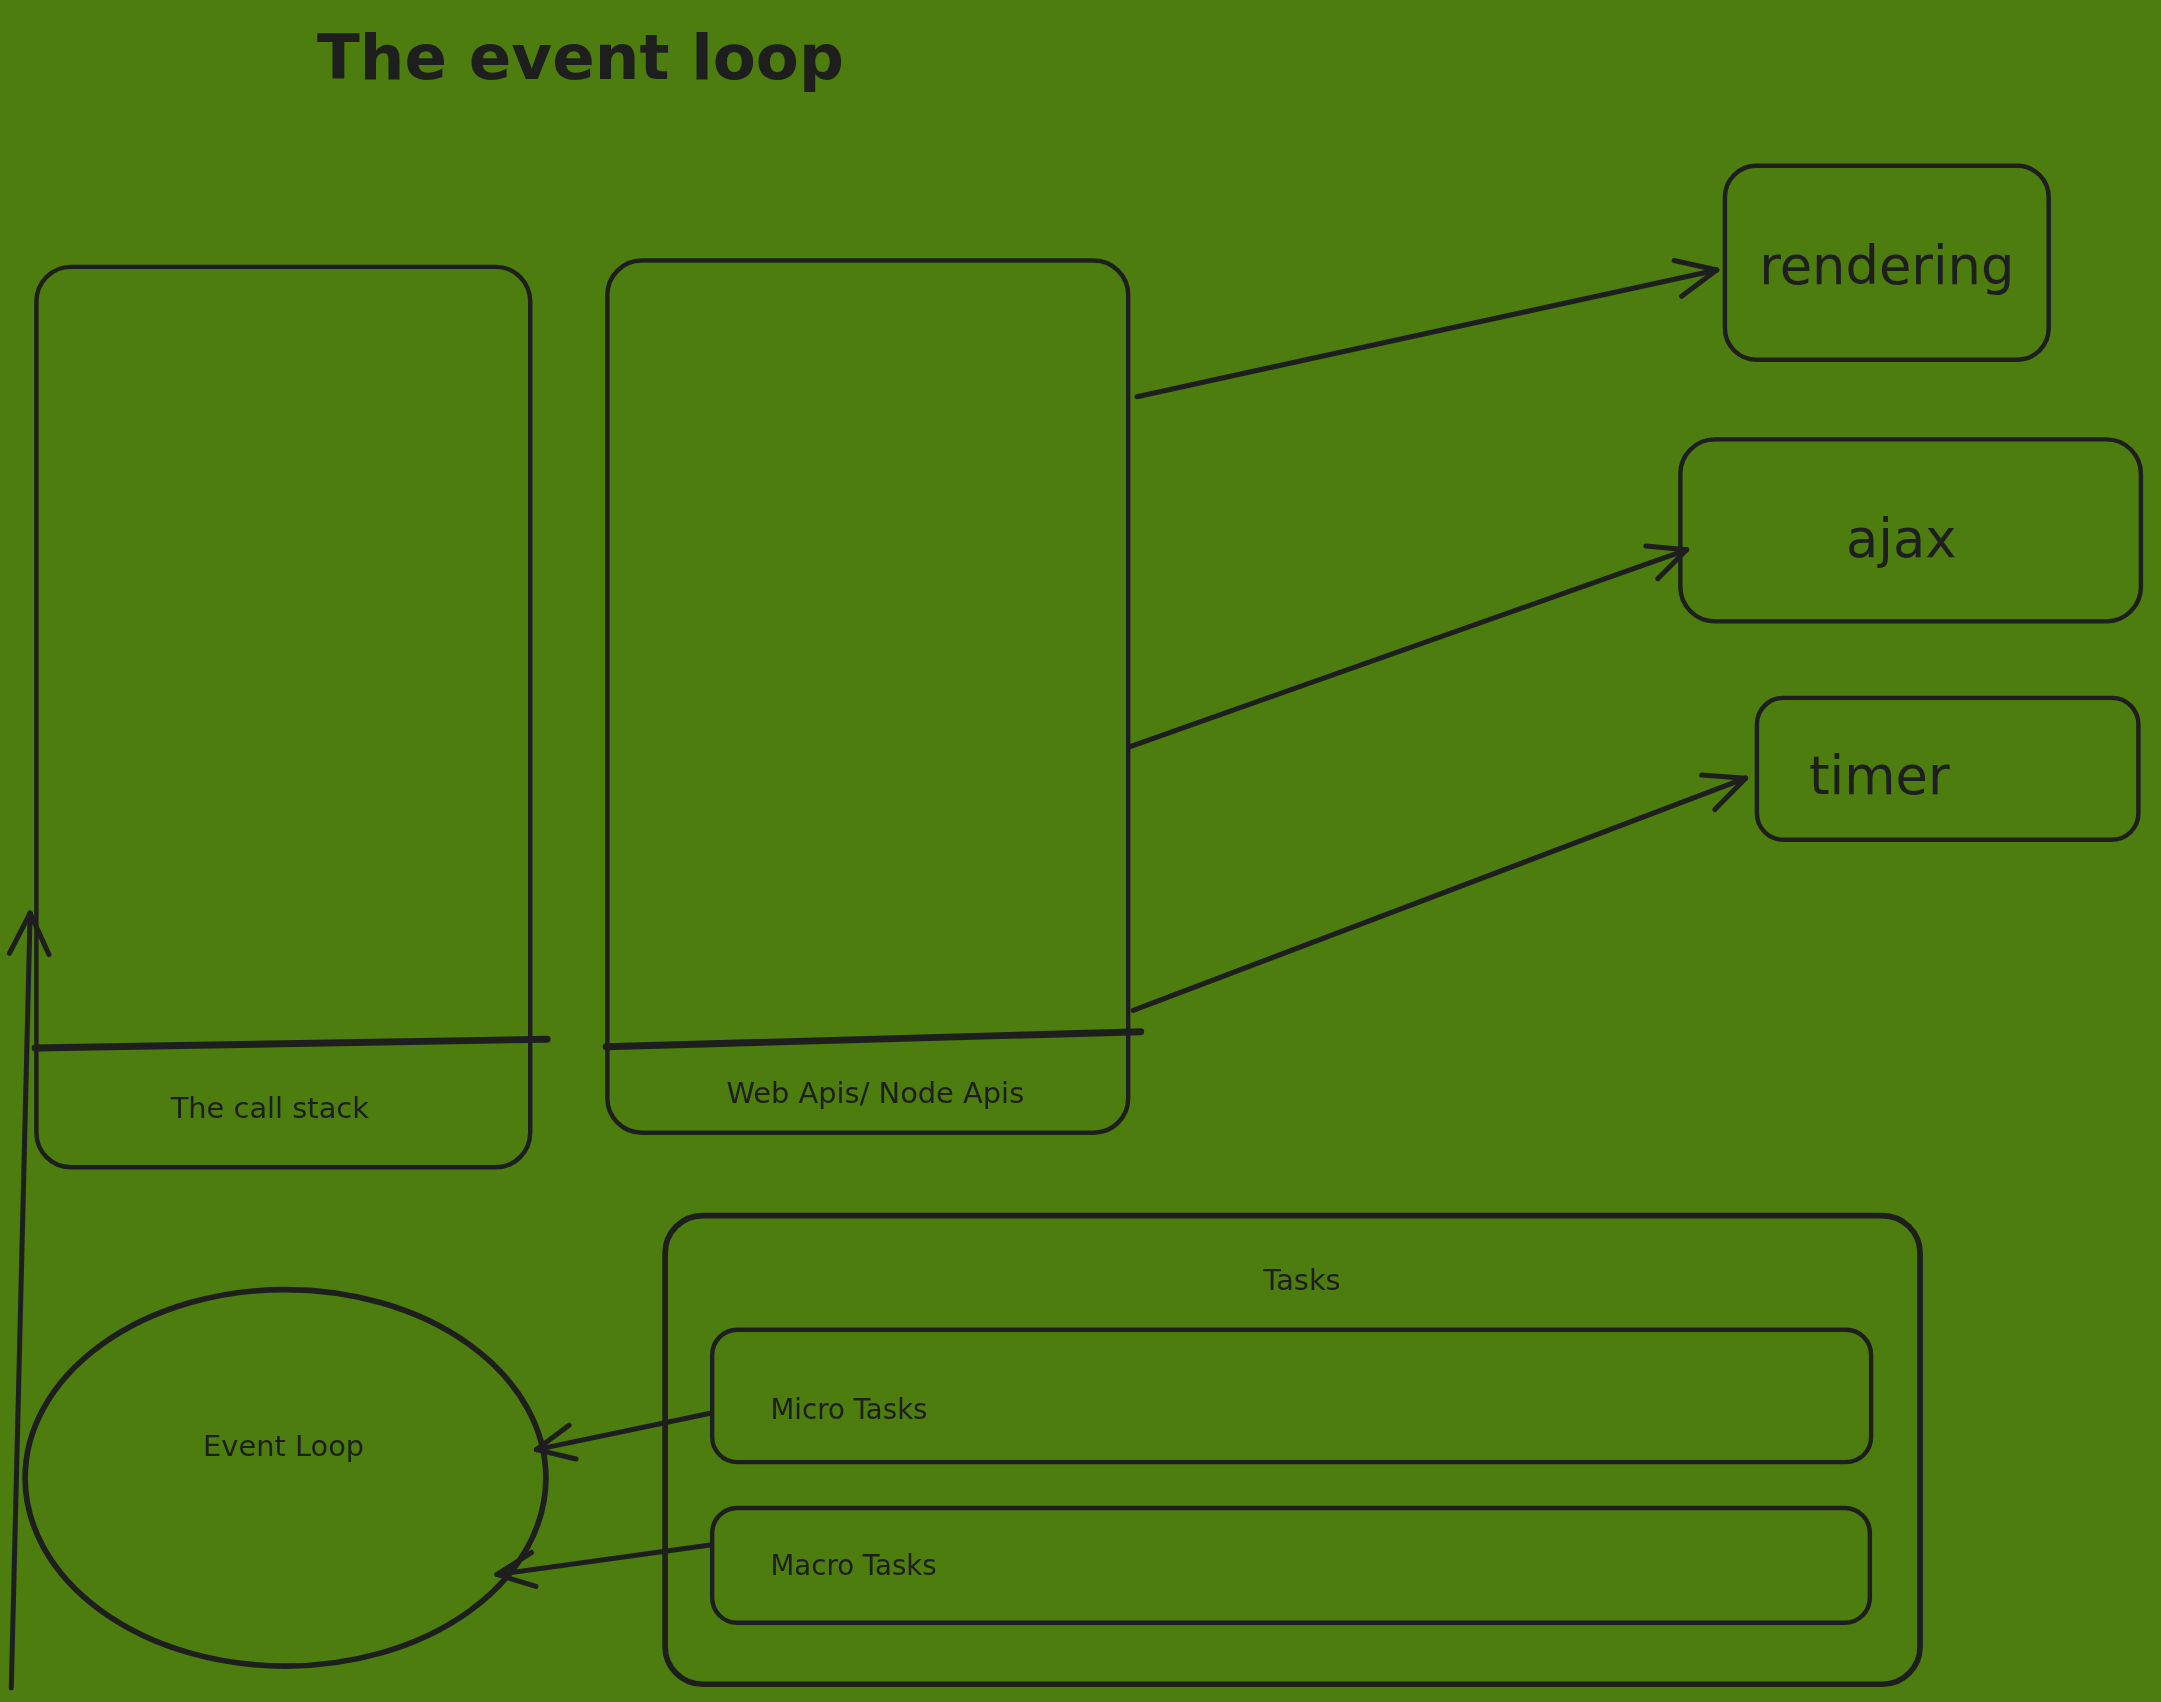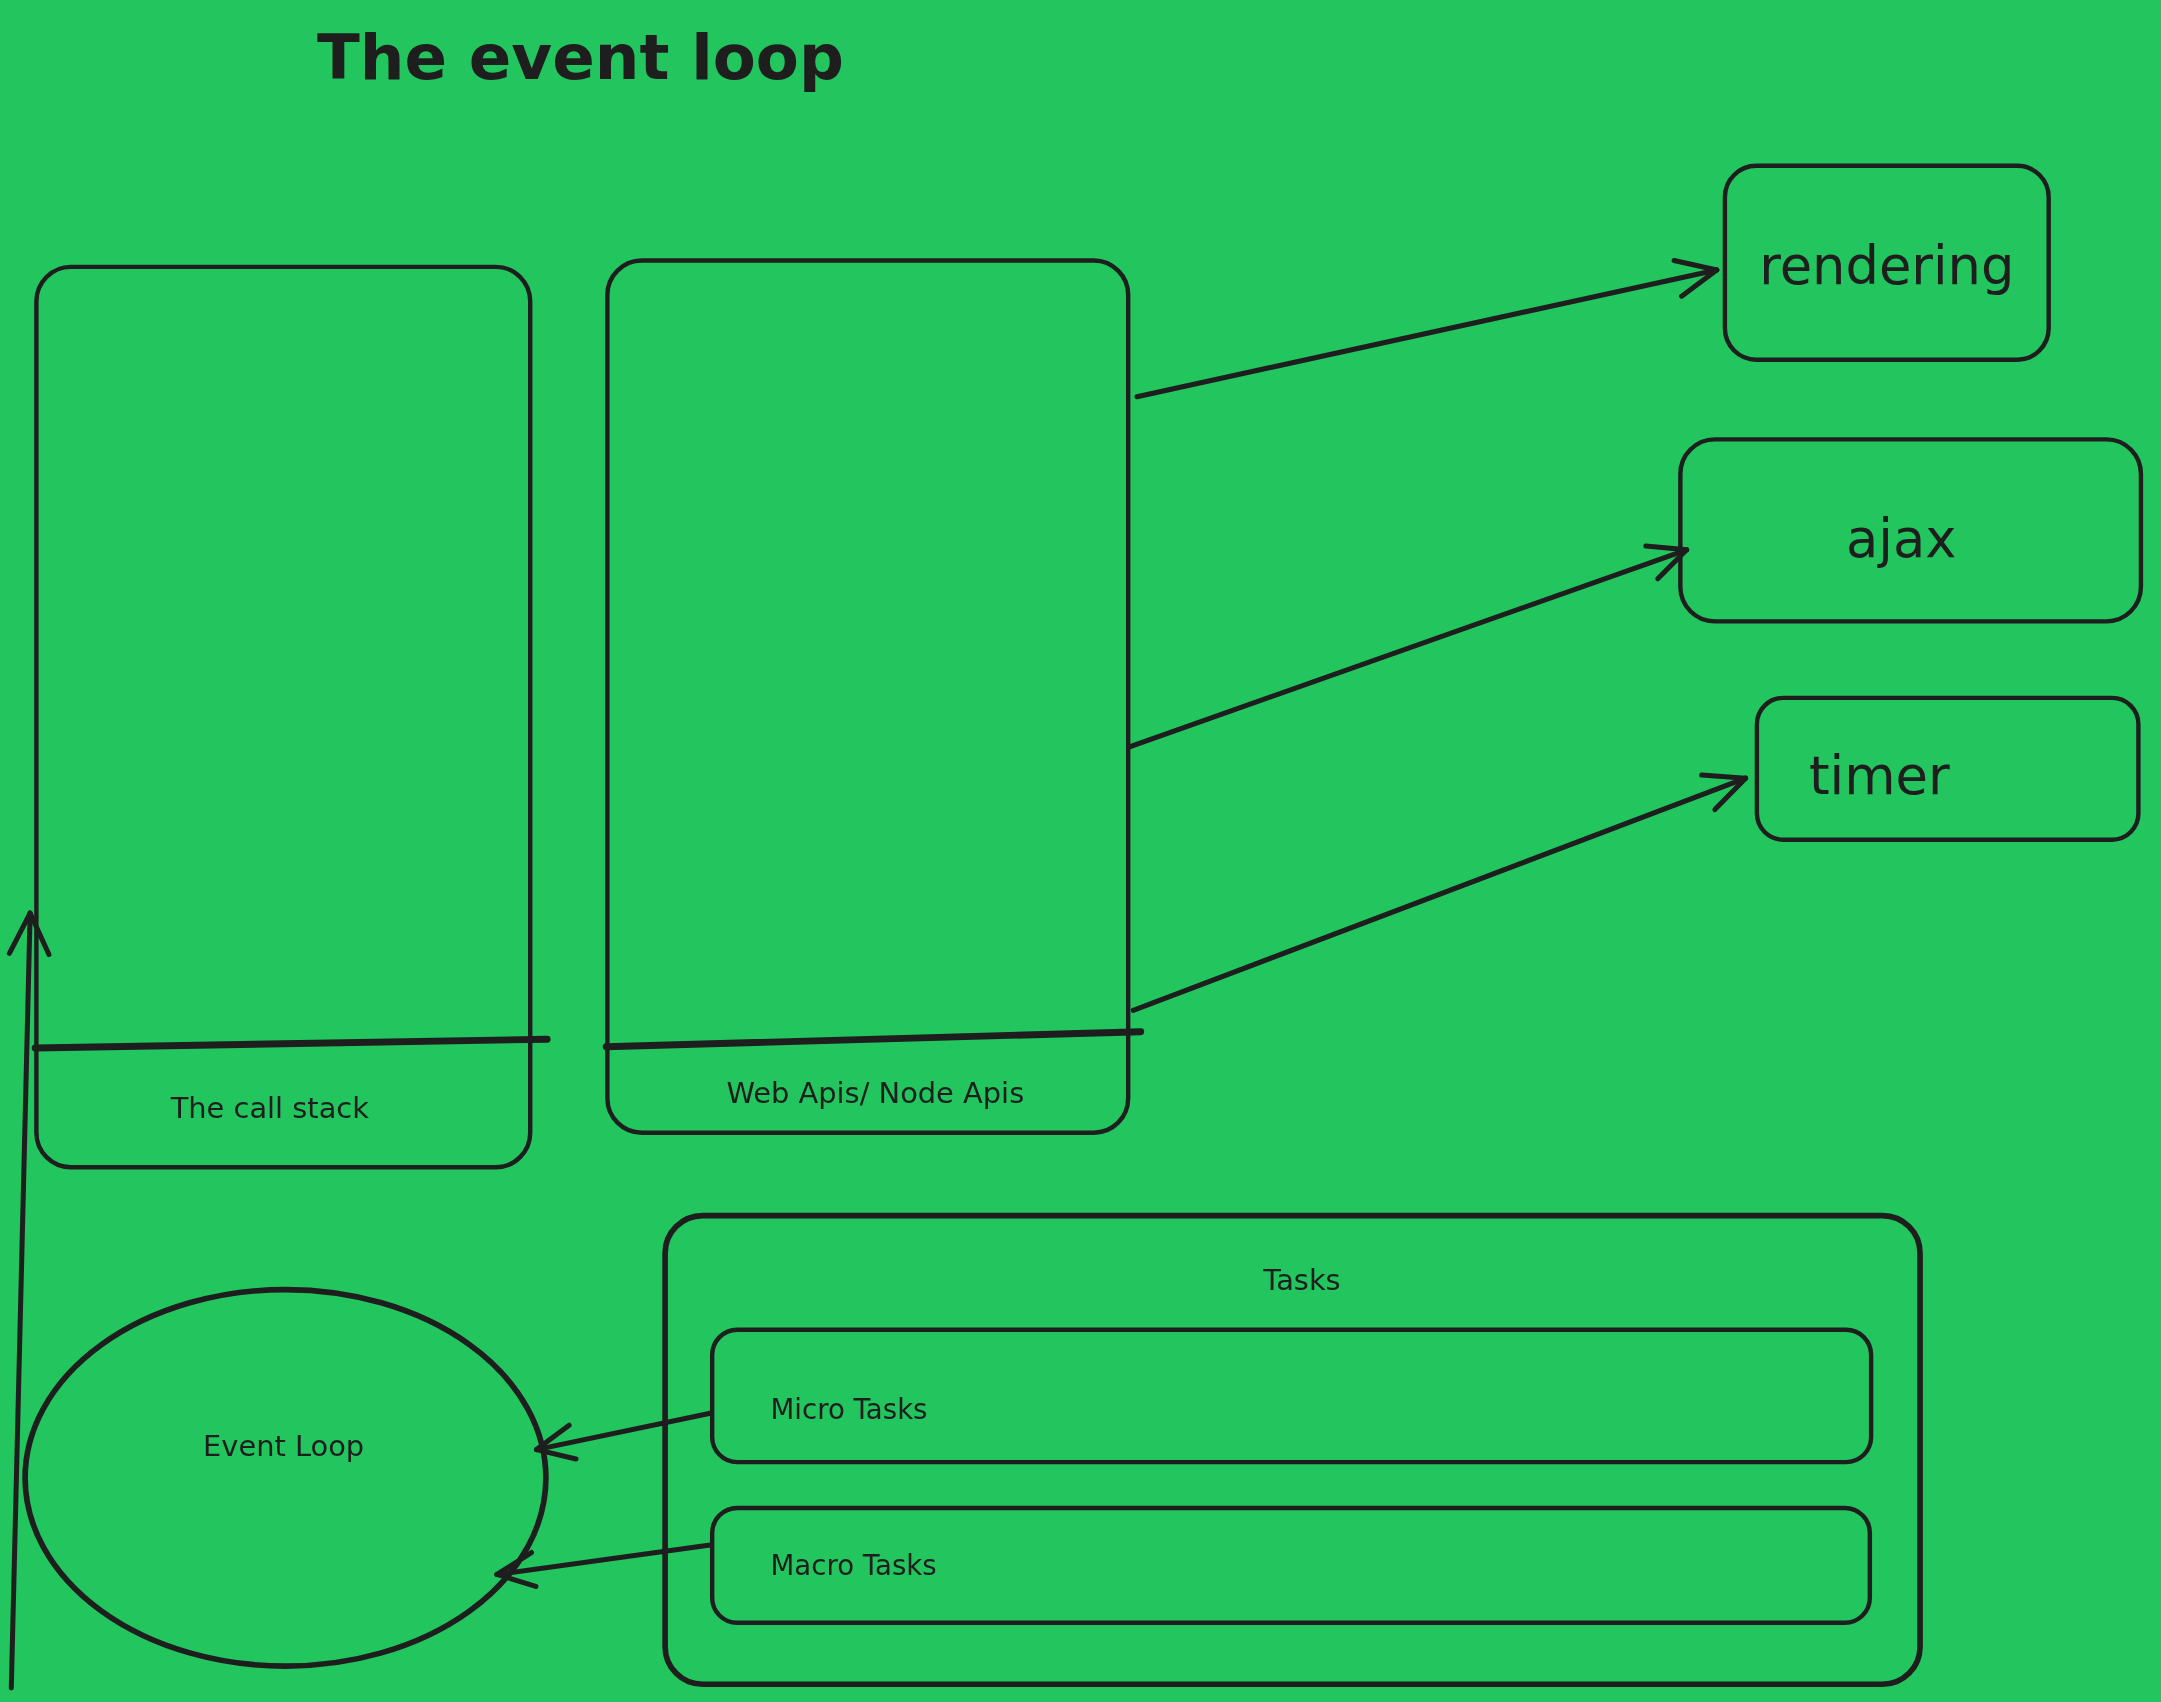--- a/index.html
+++ b/index.html
@@ -5,21 +5,21 @@
   html, body {
     margin: 0;
     padding: 0;
     background: #ffffff;
     font-family: "DejaVu Sans", sans-serif;
   }
   .canvas {
     position: relative;
     width: 2161px;
     height: 1702px;
-    background: #22c55e;
+    background: #4d7c0f;
     overflow: hidden;
   }
   svg { display: block; width: 100%; height: 100%; }
   .stroke {
     fill: none;
     stroke: #1e1e1e;
     stroke-linecap: round;
     stroke-linejoin: round;
   }
   .box      { stroke-width: 7; }

